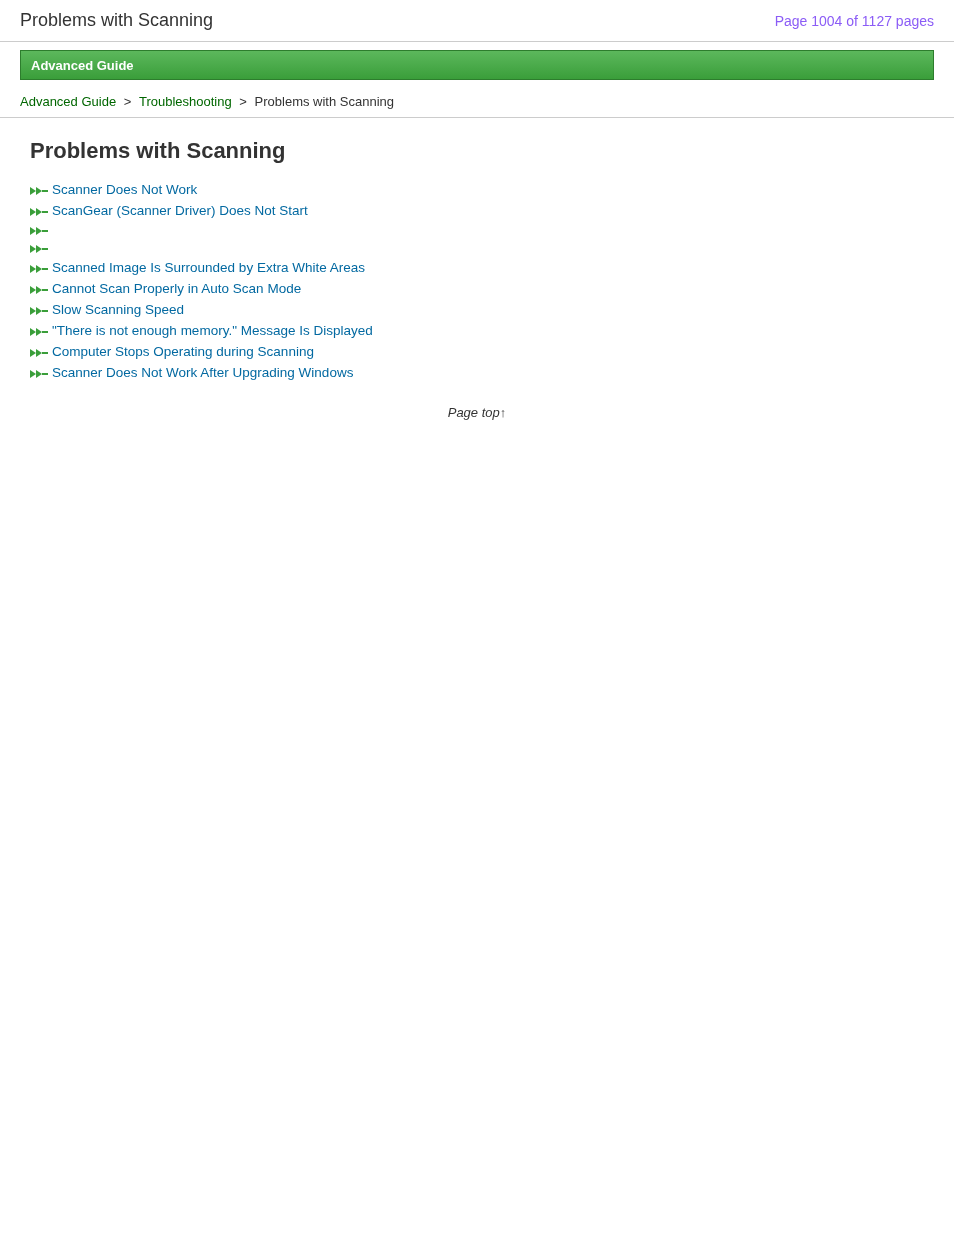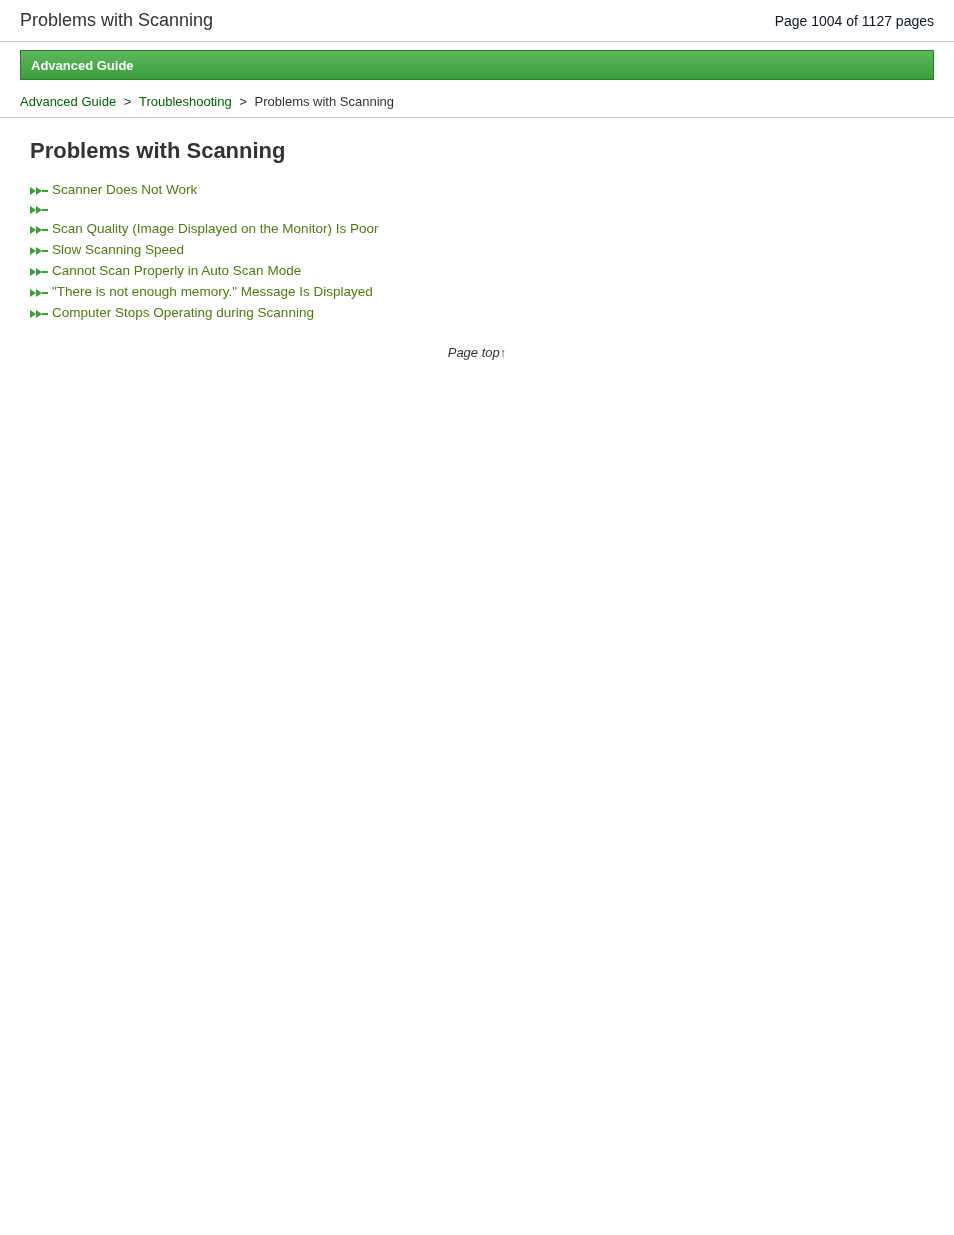--- a/index.html
+++ b/index.html
@@ -26,21 +26,21 @@
     }
 
     .page-title-header {
       font-size: 18px;
       font-weight: normal;
       color: #333;
     }
 
     .page-number {
       font-size: 14px;
-      color: #0f172a;
+      color: #8b5cf6;
     }
 
     .nav-bar {
       background: linear-gradient(to bottom, #5cb85c, #3a9e3a);
       padding: 6px 10px;
       margin: 8px 20px;
       border: 1px solid #2d7d2d;
     }
 
     .nav-bar-label {
@@ -100,21 +100,21 @@
       margin-right: 4px;
       flex-shrink: 0;
     }
 
     .arrow-icon svg {
       width: 18px;
       height: 12px;
     }
 
     .link-list a {
-      color: #4d7c0f;
+      color: #0369a1;
       text-decoration: none;
       font-size: 13.5px;
     }
 
     .page-top {
       margin-top: 24px;
       text-align: center;
       font-style: italic;
     }
 
@@ -155,59 +155,82 @@
       <rect x="12" y="5" width="6" height="2" fill="#3a9e3a"></rect>
     </svg></span>
         <a href="#">Scanner Does Not Work</a>
       </li>
       <li>
         <span class="arrow-icon"><svg viewBox="0 0 18 12" xmlns="http://www.w3.org/2000/svg">
       <polygon points="0,2 6,6 0,10" fill="#3a9e3a"></polygon>
       <polygon points="6,2 12,6 6,10" fill="#3a9e3a"></polygon>
       <rect x="12" y="5" width="6" height="2" fill="#3a9e3a"></rect>
     </svg></span>
-      </li>
-      <li>
-        <span class="arrow-icon"><svg viewBox="0 0 18 12" xmlns="http://www.w3.org/2000/svg">
-      <polygon points="0,2 6,6 0,10" fill="#3a9e3a"></polygon>
-      <polygon points="6,2 12,6 6,10" fill="#3a9e3a"></polygon>
-      <rect x="12" y="5" width="6" height="2" fill="#3a9e3a"></rect>
-    </svg></span>
-        <a href="#">Scan Quality (Image Displayed on the Monitor) Is Poor</a>
+        <a href="#">ScanGear (Scanner Driver) Does Not Start</a>
+      </li>
+      <li>
+        <span class="arrow-icon"><svg viewBox="0 0 18 12" xmlns="http://www.w3.org/2000/svg">
+      <polygon points="0,2 6,6 0,10" fill="#3a9e3a"></polygon>
+      <polygon points="6,2 12,6 6,10" fill="#3a9e3a"></polygon>
+      <rect x="12" y="5" width="6" height="2" fill="#3a9e3a"></rect>
+    </svg></span>
+      </li>
+      <li>
+        <span class="arrow-icon"><svg viewBox="0 0 18 12" xmlns="http://www.w3.org/2000/svg">
+      <polygon points="0,2 6,6 0,10" fill="#3a9e3a"></polygon>
+      <polygon points="6,2 12,6 6,10" fill="#3a9e3a"></polygon>
+      <rect x="12" y="5" width="6" height="2" fill="#3a9e3a"></rect>
+    </svg></span>
+      </li>
+      <li>
+        <span class="arrow-icon"><svg viewBox="0 0 18 12" xmlns="http://www.w3.org/2000/svg">
+      <polygon points="0,2 6,6 0,10" fill="#3a9e3a"></polygon>
+      <polygon points="6,2 12,6 6,10" fill="#3a9e3a"></polygon>
+      <rect x="12" y="5" width="6" height="2" fill="#3a9e3a"></rect>
+    </svg></span>
+        <a href="#">Scanned Image Is Surrounded by Extra White Areas</a>
+      </li>
+      <li>
+        <span class="arrow-icon"><svg viewBox="0 0 18 12" xmlns="http://www.w3.org/2000/svg">
+      <polygon points="0,2 6,6 0,10" fill="#3a9e3a"></polygon>
+      <polygon points="6,2 12,6 6,10" fill="#3a9e3a"></polygon>
+      <rect x="12" y="5" width="6" height="2" fill="#3a9e3a"></rect>
+    </svg></span>
+        <a href="#">Cannot Scan Properly in Auto Scan Mode</a>
       </li>
       <li>
         <span class="arrow-icon"><svg viewBox="0 0 18 12" xmlns="http://www.w3.org/2000/svg">
       <polygon points="0,2 6,6 0,10" fill="#3a9e3a"></polygon>
       <polygon points="6,2 12,6 6,10" fill="#3a9e3a"></polygon>
       <rect x="12" y="5" width="6" height="2" fill="#3a9e3a"></rect>
     </svg></span>
         <a href="#">Slow Scanning Speed</a>
       </li>
       <li>
         <span class="arrow-icon"><svg viewBox="0 0 18 12" xmlns="http://www.w3.org/2000/svg">
       <polygon points="0,2 6,6 0,10" fill="#3a9e3a"></polygon>
       <polygon points="6,2 12,6 6,10" fill="#3a9e3a"></polygon>
       <rect x="12" y="5" width="6" height="2" fill="#3a9e3a"></rect>
     </svg></span>
-        <a href="#">Cannot Scan Properly in Auto Scan Mode</a>
-      </li>
-      <li>
-        <span class="arrow-icon"><svg viewBox="0 0 18 12" xmlns="http://www.w3.org/2000/svg">
-      <polygon points="0,2 6,6 0,10" fill="#3a9e3a"></polygon>
-      <polygon points="6,2 12,6 6,10" fill="#3a9e3a"></polygon>
-      <rect x="12" y="5" width="6" height="2" fill="#3a9e3a"></rect>
-    </svg></span>
         <a href="#">"There is not enough memory." Message Is Displayed</a>
       </li>
       <li>
         <span class="arrow-icon"><svg viewBox="0 0 18 12" xmlns="http://www.w3.org/2000/svg">
       <polygon points="0,2 6,6 0,10" fill="#3a9e3a"></polygon>
       <polygon points="6,2 12,6 6,10" fill="#3a9e3a"></polygon>
       <rect x="12" y="5" width="6" height="2" fill="#3a9e3a"></rect>
     </svg></span>
         <a href="#">Computer Stops Operating during Scanning</a>
+      </li>
+      <li>
+        <span class="arrow-icon"><svg viewBox="0 0 18 12" xmlns="http://www.w3.org/2000/svg">
+      <polygon points="0,2 6,6 0,10" fill="#3a9e3a"></polygon>
+      <polygon points="6,2 12,6 6,10" fill="#3a9e3a"></polygon>
+      <rect x="12" y="5" width="6" height="2" fill="#3a9e3a"></rect>
+    </svg></span>
+        <a href="#">Scanner Does Not Work After Upgrading Windows</a>
       </li>
     </ul>
 
   <div class="page-top">
     <a href="#">Page top↑</a>
   </div>
 </div>
 
 </body></html>

